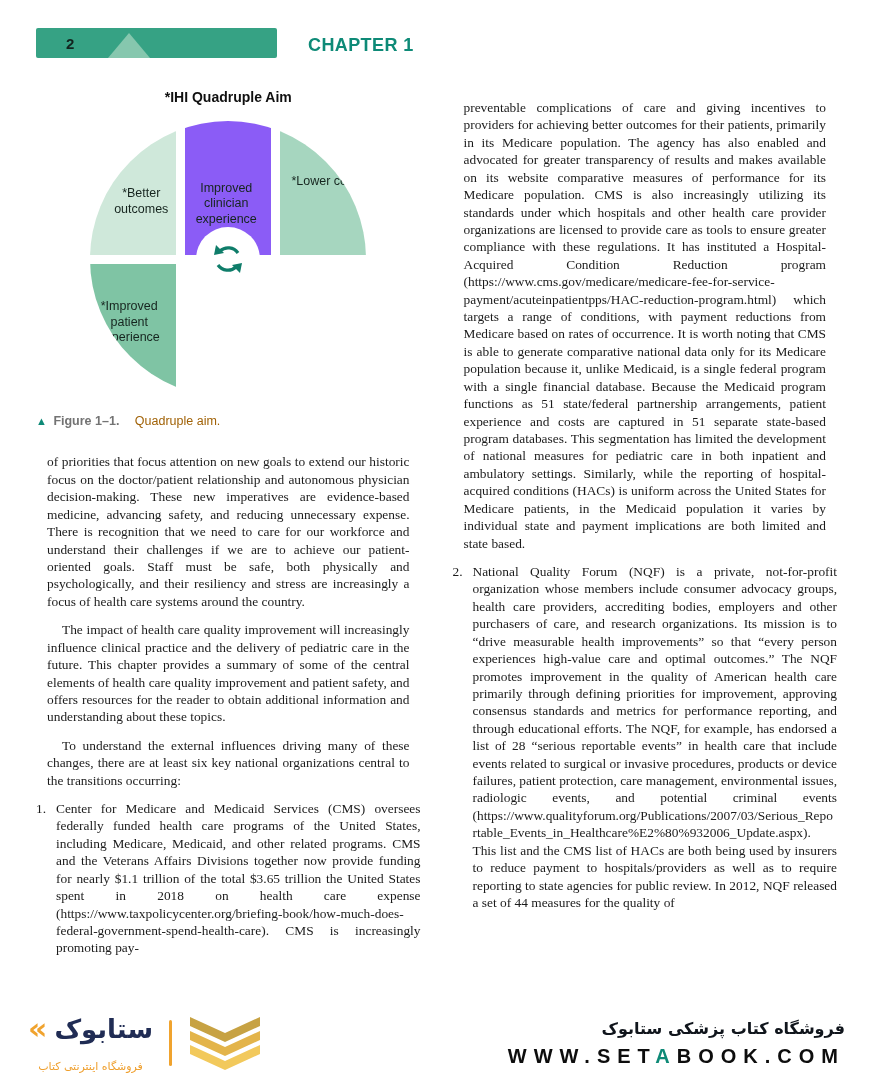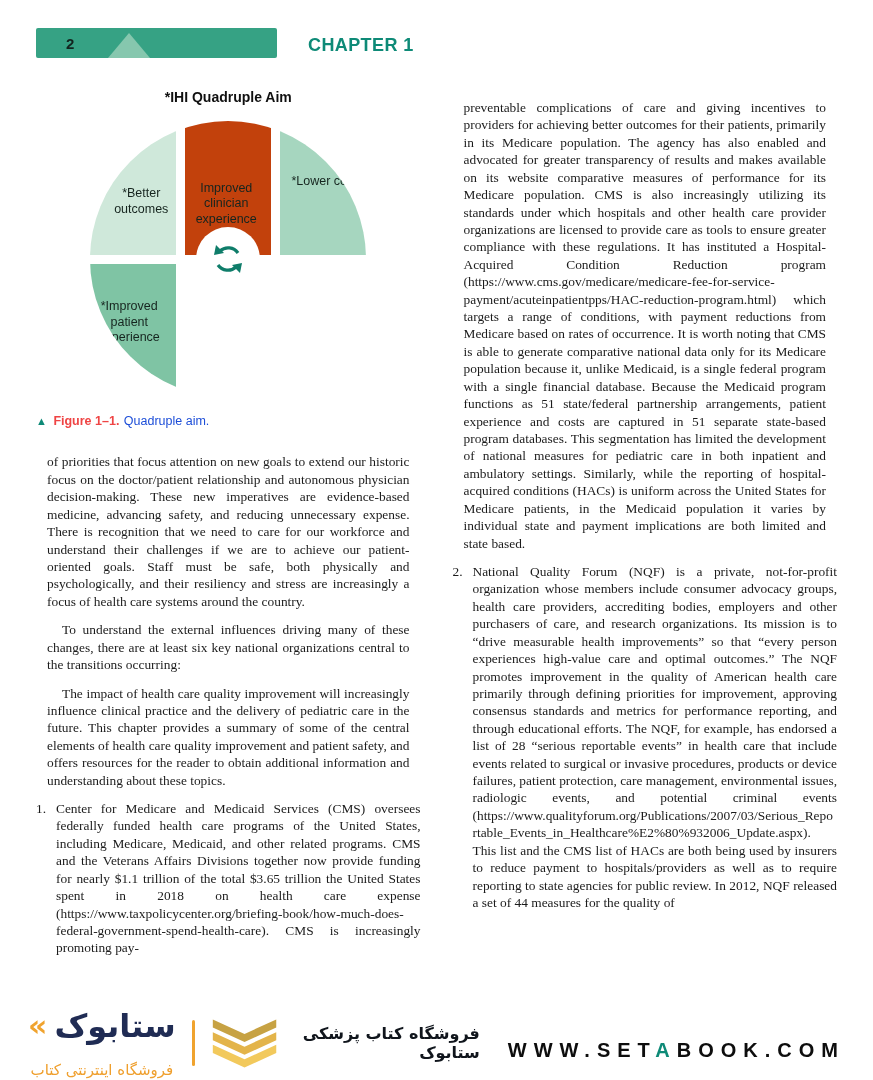--- a/index.html
+++ b/index.html
@@ -42,22 +42,22 @@
   .q-tr span { transform:translate(-2px,16px); }
   .q-bl span { transform:translate(4px,-6px); }
   .q-br span { transform:translate(-4px,-8px); }
   .hub { position:absolute; left:50%; top:50%; transform:translate(-50%,-50%);
     width:64px; height:64px; background:#ffffff; border-radius:50%;
     display:flex; align-items:center; justify-content:center; }
 
   .caption { margin-top:16px; margin-bottom:24px; text-align:left;
     font-family:"Liberation Sans", sans-serif; font-size:12.5px; }
   .caption-arrow { color:#0e8a77; font-size:11px; margin-right:3px; }
-  .caption-label { font-weight:bold; color:#ef4444;text-align:center; }
-  .caption-text { color:#1d4ed8; margin-left:1px; }
+  .caption-label { font-weight:bold; color:#737373;text-align:center; }
+  .caption-text { color:#a16207; margin-left:12px; }
 
   
   .para { margin:11px; }
   .para.indent { text-indent:15px; }
   .list-item { display:flex; margin-top:3px; }
   .item-num { flex:none; width:20px; }
   .item-content { flex:1; min-width:0; }
   .item-title { }
   .item-body { }
   .wrap-anywhere { overflow-wrap:break-word; }
@@ -65,26 +65,26 @@
   
   .fade { position:absolute; left:0; bottom:74px; width:100%; height:28px;
     background:linear-gradient(to bottom, rgba(255,255,255,0), #ffffff 85%);
     pointer-events:none; }
   .footer { position:absolute; left:0; bottom:0; width:100%; height:74px;
     background:#ffffff; display:flex; align-items:center; padding:0 28px; gap:16px; }
   .logo-group { display:flex; flex-direction:column; align-items:center; }
   .logo-row { display:flex; align-items:center; gap:7px; }
   .logo-chevrons { color:#f0a32e; font-weight:bold; font-size:30px; line-height:1;
     font-family:"DejaVu Sans", sans-serif; }
-  .logo-name { font-family:"DejaVu Sans", sans-serif; font-weight:bold; font-size:32px;
+  .logo-name { font-family:"DejaVu Sans", sans-serif; font-weight:bold; font-size:26px;
     color:#202c54; direction:rtl; }
-  .logo-subtitle { font-family:"DejaVu Sans", sans-serif; font-size:15px;
+  .logo-subtitle { font-family:"DejaVu Sans", sans-serif; font-size:11px;
     color:#ef9f2d; direction:rtl; margin-top:16px; }
   .divider { width:3px; height:46px; border-radius:2px; background:#f0a32e; }
-  .footer-right { margin-left:auto; display:flex; flex-direction:row; align-items:flex-end; }
+  .footer-right { margin-left:auto; display:flex; flex-direction:column; align-items:flex-end; }
   .store-title { font-family:"DejaVu Sans", sans-serif; font-weight:bold; font-size:16px;
     color:#10151c; direction:rtl; }
   .site-url { font-family:"Liberation Sans", sans-serif; font-weight:bold; font-size:20px;
     letter-spacing:7px; color:#0d0d0d; margin-top:7px; white-space:nowrap;margin-left:28px; }
   .url-accent { color:#0e8a77; }
 </style>
 </head>
 <body>
 
 <div class="page">
@@ -100,21 +100,21 @@
     <div class="col">
 
       <div class="figure-block">
         <div class="figure-title">*IHI Quadruple Aim</div>
 
         <div class="pie-wrap">
           <div class="pie">
             <div class="quadrant q-tl" style="background-color: rgb(207, 232, 218);">
               <span>*Better outcomes</span>
             </div>
-            <div class="quadrant q-tr" style="background-color: #c2410c;">
+            <div class="quadrant q-tr" style="background-color: #8b5cf6;">
               <span>Improved clinician experience</span>
             </div>
             <div class="quadrant q-bl" style="background-color: rgb(166, 214, 191); text-align: center;">
               <span>*Lower costs</span>
             </div>
             <div class="quadrant q-br" style="background-color: rgb(127, 196, 164);">
               <span>*Improved patient experience</span>
             </div>
           </div>
           <div class="hub">
@@ -128,22 +128,22 @@
         </div>
 
         <div class="caption">
           <span class="caption-arrow">▲</span>
           <span class="caption-label">Figure 1–1.</span>
           <span class="caption-text">Quadruple aim.</span>
         </div>
       </div>
 
       <p class="para">of priorities that focus attention on new goals to extend our historic focus on the doctor/patient relationship and autonomous physician decision-making. These new imperatives are evidence-based medicine, advancing safety, and reducing unnecessary expense. There is recognition that we need to care for our workforce and understand their challenges if we are to achieve our patient-oriented goals. Staff must be safe, both physically and psychologically, and their resiliency and stress are increasingly a focus of health care systems around the country.</p>
+      <p class="para indent">The impact of health care quality improvement will increasingly influence clinical practice and the delivery of pediatric care in the future. This chapter provides a summary of some of the central elements of health care quality improvement and patient safety, and offers resources for the reader to obtain additional information and understanding about these topics.</p>
       <p class="para indent">To understand the external influences driving many of these changes, there are at least six key national organizations central to the transitions occurring:</p>
-      <p class="para indent">The impact of health care quality improvement will increasingly influence clinical practice and the delivery of pediatric care in the future. This chapter provides a summary of some of the central elements of health care quality improvement and patient safety, and offers resources for the reader to obtain additional information and understanding about these topics.</p>
 
       <div class="list-item">
         <span class="item-num">1.</span>
         <div class="item-content">
           <div class="item-body wrap-anywhere">Center for Medicare and Medicaid Services (CMS) oversees federally funded health care programs of the United States, including Medicare, Medicaid, and other related programs. CMS and the Veterans Affairs Divisions together now provide funding for nearly $1.1 trillion of the total $3.65 trillion the United States spent in 2018 on health care expense (https://www.taxpolicycenter.org/briefing-book/how-much-does-federal-government-spend-health-care). CMS is increasingly promoting pay-</div>
         </div>
       </div>
     </div>
 
     <div class="col">

